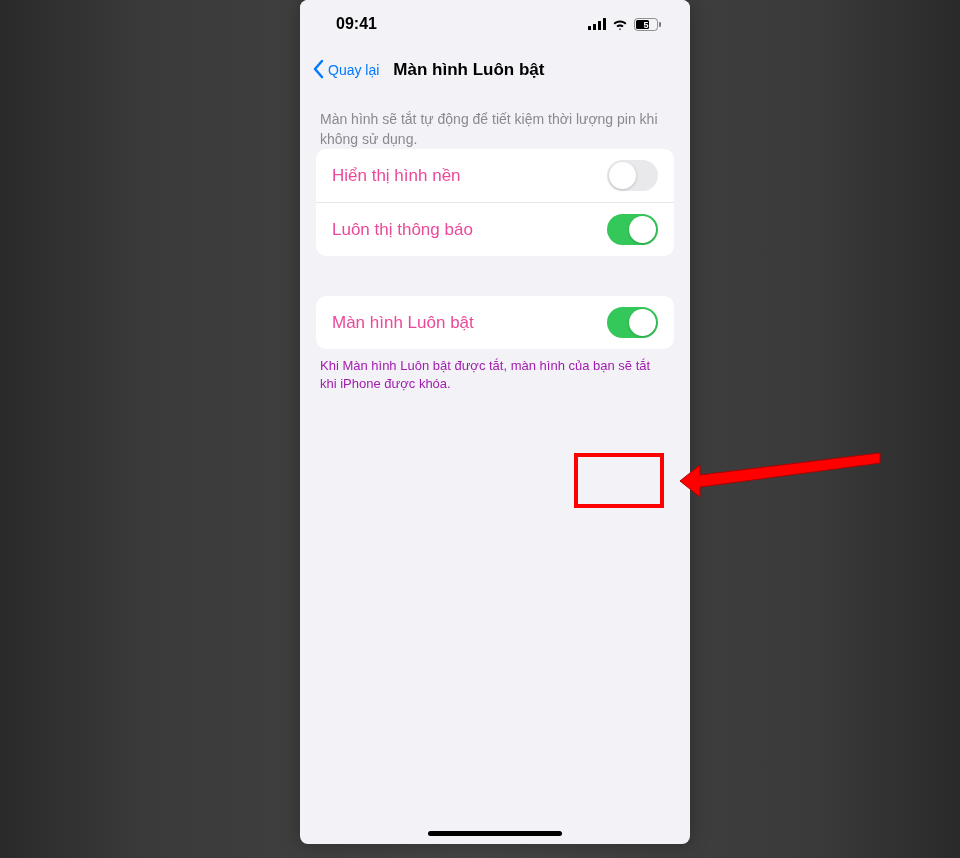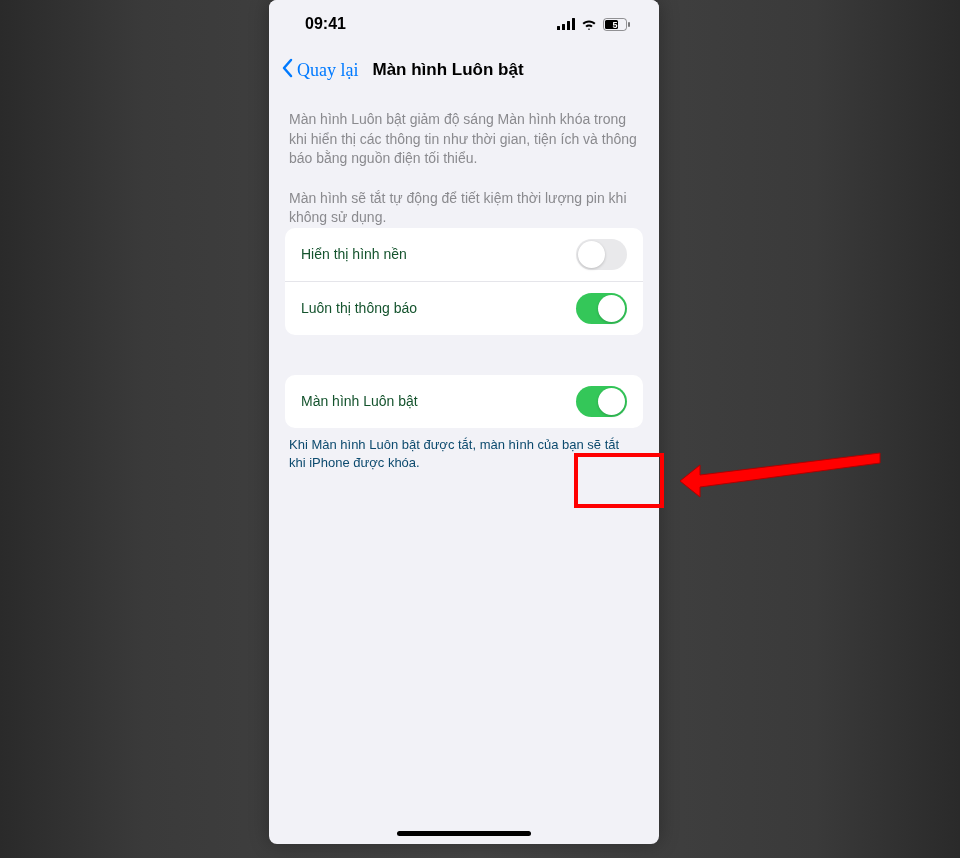--- a/index.html
+++ b/index.html
@@ -6,21 +6,21 @@
     body {
       width: 960px;
       height: 858px;
       background: linear-gradient(90deg, #2a2a2a 0%, #3a3a3a 15%, #444 50%, #3a3a3a 85%, #2a2a2a 100%);
       font-family: -apple-system, BlinkMacSystemFont, "Segoe UI", Helvetica, Arial, sans-serif;
       position: relative;
       overflow: hidden;
     }
     .phone {
       position: absolute;
-      left: 269px;
+      left: 300px;
       top: 0;
       width: 390px;
       height: 844px;
       background: #f2f2f7;
       border-radius: 8px;
       overflow: hidden;
       display: flex;
       flex-direction: column;
       box-shadow: 0 0 20px rgba(0,0,0,0.3);
     }
@@ -50,24 +50,23 @@
       height: 44px;
       display: flex;
       align-items: center;
       padding: 0 8px;
       background: #f2f2f7;
     }
     .back-button {
       display: flex;
       align-items: center;
       color: #007aff;
-      font-size: 18px;
+      font-size: 14px;
       cursor: pointer;
       padding: 0 4px;
-      font-family: Liberation Serif, serif;
     }
     .back-chevron {
       margin-right: 4px;
     }
     .nav-title {
       font-size: 17px;
       font-weight: 600;
       color: #000;
       margin-left: 10px;
     }
@@ -101,22 +100,22 @@
       display: flex;
       align-items: center;
       justify-content: space-between;
       padding: 11px 16px;
       min-height: 44px;
     }
     .list-row + .list-row {
       border-top: 0.5px solid #e5e5ea;
     }
     .row-label {
-      font-size: 14px;
-      color: #14532d;
+      font-size: 17px;
+      color: #ec4899;
     }
     .toggle {
       width: 51px;
       height: 31px;
       border-radius: 16px;
       position: relative;
       cursor: pointer;
       transition: background 0.2s;
     }
     .toggle.off { background: #e9e9eb; }
@@ -132,21 +131,21 @@
       transition: left 0.2s;
     }
     .toggle.off .toggle-knob { left: 2px; }
     .toggle.on .toggle-knob { left: 22px; }
     .list-group.standalone {
       margin-top: 40px;
       position: relative;
     }
     .footer-text {
       font-size: 13px;
-      color: #0c4a6e;
+      color: #a21caf;
       line-height: 1.4;
       padding: 8px 4px 0 4px;
     }
     .home-indicator {
       position: absolute;
       bottom: 8px;
       left: 50%;
       transform: translateX(-50%);
       width: 134px;
       height: 5px;
@@ -203,21 +202,20 @@
         <svg width="12" height="20" viewBox="0 0 12 20">
             <path d="M10 2 L3 10 L10 18" stroke="#007aff" stroke-width="2.5" fill="none" stroke-linecap="round" stroke-linejoin="round"></path>
           </svg>
       </span>
       <span>Quay lại</span>
     </div>
     <span class="nav-title">Màn hình Luôn bật</span>
   </div>
 
   <div class="content">
-    <p class="description">Màn hình Luôn bật giảm độ sáng Màn hình khóa trong khi hiển thị các thông tin như thời gian, tiện ích và thông báo bằng nguồn điện tối thiểu.</p>
     <p class="description">Màn hình sẽ tắt tự động để tiết kiệm thời lượng pin khi không sử dụng.</p>
 
 
     <div class="list-group">
       <div class="list-row">
         <span class="row-label">Hiển thị hình nền</span>
         <div class="toggle off">
           <div class="toggle-knob"></div>
         </div>
       </div>

